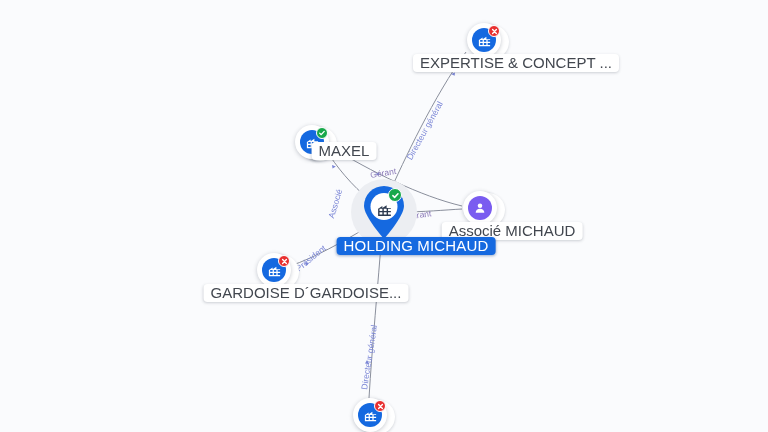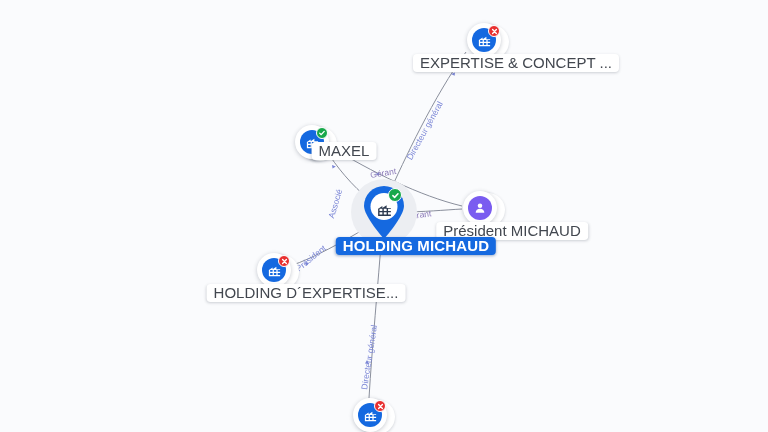--- a/index.html
+++ b/index.html
@@ -129,21 +129,21 @@
     padding: 2px 7px;
     border-radius: 4px;
     background: #ffffff;
     color: #42474f;
     box-shadow: 0 1px 3px rgba(40,50,70,0.22);
     margin-left: 32px;
   }
   .node-label.selected {
     background: #1569e0;
     color: #ffffff;
-    font-weight: bold;
+    font-weight: normal;
     letter-spacing: .15px;
     box-shadow: 0 1px 3px rgba(20,60,130,0.40);
     text-align: right;
   }
 
   
   .edge-label {
     position: absolute;
     white-space: nowrap;
     font-size: 8.5px;
@@ -231,38 +231,38 @@
   <div class="node" style="left:480px; top:208px;">
     <div class="node-stack s1"></div>
     <div class="node-stack s2"></div>
     <div class="node-disc"></div>
     <div class="node-inner person">
       <svg width="14" height="14" viewBox="0 0 24 24" fill="#ffffff">
         <circle cx="12" cy="8" r="3.9"></circle>
         <path d="M4.6 20c0-4.2 3.4-6.6 7.4-6.6s7.4 2.4 7.4 6.6z"></path>
       </svg>
     </div>
-    <div class="node-label" style="left:0px; top:14px;">Président MICHAUD</div>
+    <div class="node-label" style="left:0px; top:14px;">Associé MICHAUD</div>
   </div>
 
   <div class="node" style="left:274px; top:270px;">
     <div class="node-stack s1"></div>
     <div class="node-stack s2"></div>
     <div class="node-disc"></div>
     <div class="node-inner company">
       <svg width="15" height="15" viewBox="0 0 24 24" fill="#ffffff">
         <path d="M3 21V11l6-4v3l6-4v4h6v11H3zm2-2h4v-3H5v3zm0-5h4v-3H5v3zm6 5h4v-3h-4v3zm0-5h4v-3h-4v3zm6 5h4v-3h-4v3zm0-5h4v-3h-4v3z"></path>
       </svg>
     </div>
     <div class="badge bad">
       <svg width="7" height="7" viewBox="0 0 10 10" stroke="#ffffff" stroke-width="2" stroke-linecap="round">
         <path d="M2.3 2.3 L7.7 7.7 M7.7 2.3 L2.3 7.7"></path>
       </svg>
     </div>
-    <div class="node-label" style="left:0px; top:14px;">HOLDING D´EXPERTISE...</div>
+    <div class="node-label" style="left:0px; top:14px;">GARDOISE D´GARDOISE...</div>
   </div>
 
   <div class="node" style="left:370px; top:415px;">
     <div class="node-stack s1"></div>
     <div class="node-stack s2"></div>
     <div class="node-disc"></div>
     <div class="node-inner company">
       <svg width="15" height="15" viewBox="0 0 24 24" fill="#ffffff">
         <path d="M3 21V11l6-4v3l6-4v4h6v11H3zm2-2h4v-3H5v3zm0-5h4v-3H5v3zm6 5h4v-3h-4v3zm0-5h4v-3h-4v3zm6 5h4v-3h-4v3zm0-5h4v-3h-4v3z"></path>
       </svg>

